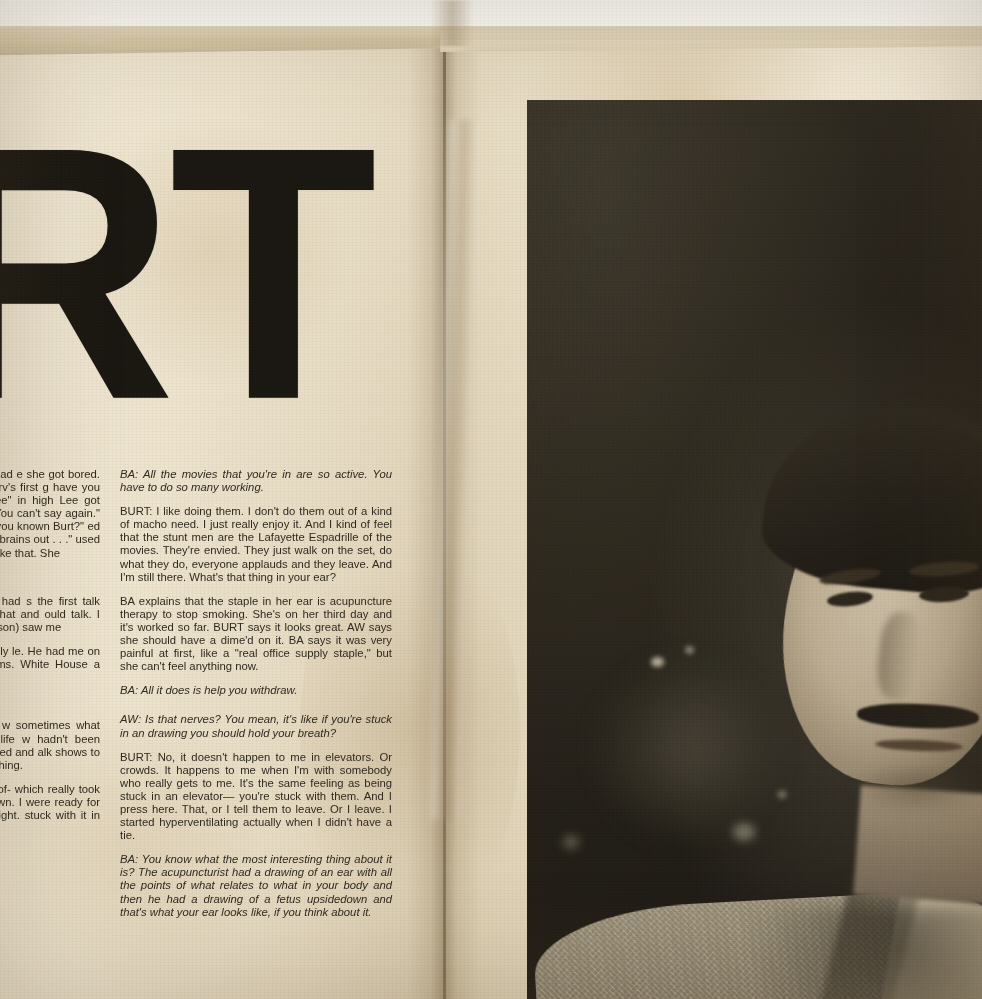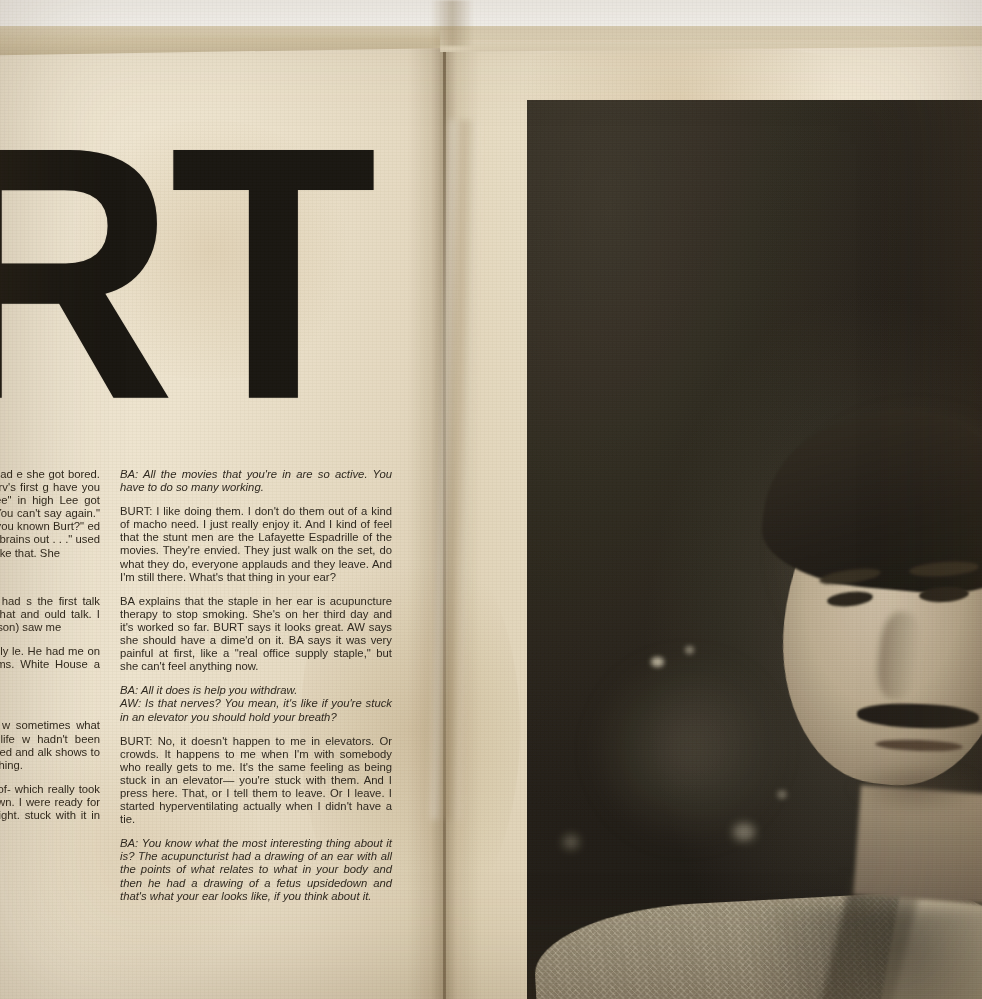--- a/index.html
+++ b/index.html
@@ -133,21 +133,21 @@
     position: absolute;
     font-family: "Liberation Sans", sans-serif;
     font-size: 11.3px;
     line-height: 13.1px;
     color: #2a241b;
     text-align: justify;
     -webkit-hyphens: auto;
     hyphens: auto;
   }
   .col p { margin: 0 0 11px 0; }
-  .col p.tight { margin-bottom: 0; }
+  .col p.tight { margin-bottom: 16px; }
   .ital { font-style: italic; }
 
   
   #col-left {
     left: -92px; top: 468px;
     width: 192px;
     color: #2a2318;
   }
   
   #col-two {
@@ -326,21 +326,21 @@
     <p>much. He's a loyal</p>
     <p>'s actually an in- w sometimes what turn your whole life w hadn't been can- being cancelled and alk shows to try and d to everything.</p>
     <p>period that I was of- which really took an age to turn down. I were ready for an still think I'm right. stuck with it in per-</p>
   </div>
 
   <div class="col" id="col-two">
     <p class="ital">BA: All the movies that you're in are so active. You have to do so many working.</p>
     <p>BURT: I like doing them. I don't do them out of a kind of macho need. I just really enjoy it. And I kind of feel that the stunt men are the Lafayette Espadrille of the movies. They're envied. They just walk on the set, do what they do, everyone applauds and they leave. And I'm still there. What's that thing in your ear?</p>
     <p>BA explains that the staple in her ear is acupuncture therapy to stop smoking. She's on her third day and it's worked so far. BURT says it looks great. AW says she should have a dime'd on it. BA says it was very painful at first, like a "real office supply staple," but she can't feel anything now.</p>
     <p class="ital tight">BA: All it does is help you withdraw.</p>
-    <p class="ital">AW: Is that nerves? You mean, it's like if you're stuck in an elevator you should hold your breath?</p>
+    <p class="ital">AW: Is that nerves? You mean, it's like if you're stuck in an drawing you should hold your breath?</p>
     <p>BURT: No, it doesn't happen to me in elevators. Or crowds. It happens to me when I'm with somebody who really gets to me. It's the same feeling as being stuck in an elevator— you're stuck with them. And I press here. That, or I tell them to leave. Or I leave. I started hyperventilating actually when I didn't have a tie.</p>
     <p class="ital">BA: You know what the most interesting thing about it is? The acupuncturist had a drawing of an ear with all the points of what relates to what in your body and then he had a drawing of a fetus upsidedown and that's what your ear looks like, if you think about it.</p>
   </div>
 
   <div class="photo">
     <div class="photo-inner"></div>
     <div class="ph-glow1"></div>
     <div class="ph-glow2"></div>
     <div class="bokeh b1"></div>
     <div class="bokeh b2"></div>

